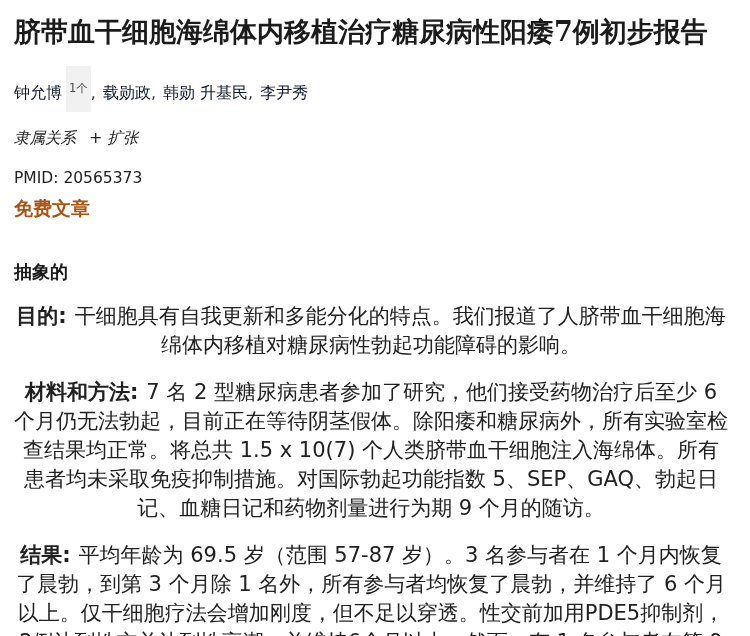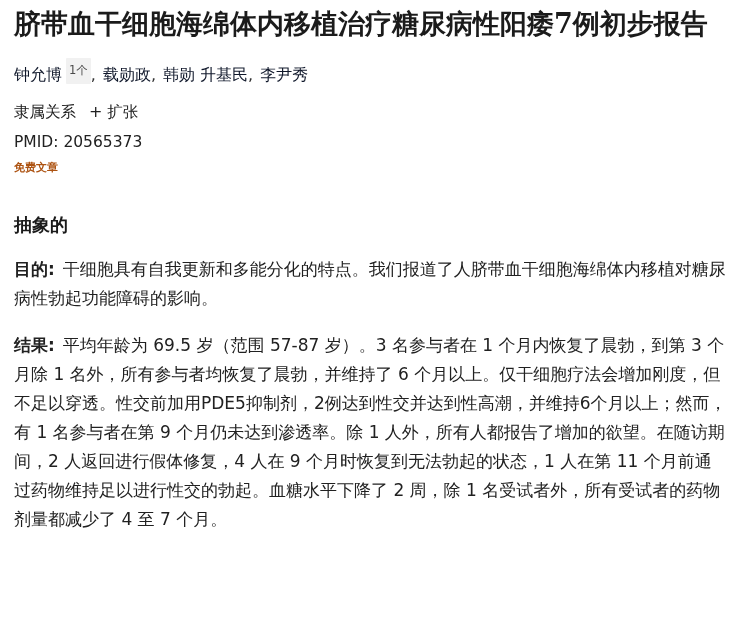--- a/index.html
+++ b/index.html
@@ -13,84 +13,85 @@
     width: 750px;
     box-sizing: border-box;
     padding: 6px 15px 10px 14px;
   }
   .article-title {
     font-family: "DejaVu Serif", "Liberation Serif", serif;
     font-size: 27px;
     font-weight: 700;
     line-height: 1.35;
     color: #1b1b1b;
-    margin: 0 0 16px 0;
+    margin: 8px 0 16px 0;
   }
   .authors-line {
     font-size: 16px;
     margin: 0 0 16px 0;
     color: #333;
   }
   .author-link {
     color: #0f172a;
     text-decoration: none;
     cursor: pointer;
   }
   .aff-badge {
     display: inline-block;
     background: #f1f1f1;
     color: #4a4a4a;
     font-size: 11.5px;
     line-height: 1.2;
-    padding: 6px 3px;
+    padding: 16px 3px;
     vertical-align: 6px;
     margin-left: 4px;
     border-radius: 1px;
   }
   .author-sep {
     color: #333;
     margin-right: 7px;
   }
   .meta-row {
     font-size: 15.5px;
     margin: 0 0 9px 0;
     color: #212121;
   }
   .affiliations-row {
-    margin-bottom: 10px;
+    margin-bottom: 20px;
+    font-style: italic;
   }
   .expand-toggle {
     cursor: pointer;
     display: inline-block;
     margin-left: 8px;
     color: #212121;
   }
   .expand-plus {
     display: inline-block;
     margin-right: 5px;
     font-size: 16px;
   }
   .free-article {
-    font-size: 11px;
+    font-size: 19px;
     font-weight: 700;
     color: #ad5312;
     margin: 2px 0 0 0;
   }
   .abstract-heading {
     font-size: 18px;
     font-weight: 700;
     color: #1b1b1b;
     margin: 38px 0 6px 0;
   }
   .abs-section {
-    font-size: 17px;
+    font-size: 21px;
     line-height: 29px;
     margin: 18px 7px 0 0;
     color: #212121;
-    text-align: left;
+    text-align: center;
   }
   .section-label {
     font-weight: 700;
     margin-right: 8px;
   }
 </style>
 </head>
 <body>
 
 <div class="page">
@@ -114,18 +115,21 @@
   </div>
 
   <div class="free-article">免费文章</div>
 
   <h2 class="abstract-heading">抽象的</h2>
 
   <p class="abs-section">
     <span class="section-label">目的:</span><span>干细胞具有自我更新和多能分化的特点。我们报道了人脐带血干细胞海绵体内移植对糖尿病性勃起功能障碍的影响。</span>
   </p>
 
+  <p class="abs-section">
+    <span class="section-label">材料和方法:</span><span>7 名 2 型糖尿病患者参加了研究，他们接受药物治疗后至少 6 个月仍无法勃起，目前正在等待阴茎假体。除阳痿和糖尿病外，所有实验室检查结果均正常。将总共 1.5 x 10(7) 个人类脐带血干细胞注入海绵体。所有患者均未采取免疫抑制措施。对国际勃起功能指数 5、SEP、GAQ、勃起日记、血糖日记和药物剂量进行为期 9 个月的随访。</span>
+  </p>
 
   <p class="abs-section">
     <span class="section-label">结果:</span><span>平均年龄为 69.5 岁（范围 57-87 岁）。3 名参与者在 1 个月内恢复了晨勃，到第 3 个月除 1 名外，所有参与者均恢复了晨勃，并维持了 6 个月以上。仅干细胞疗法会增加刚度，但不足以穿透。性交前加用PDE5抑制剂，2例达到性交并达到性高潮，并维持6个月以上；然而，有 1 名参与者在第 9 个月仍未达到渗透率。除 1 人外，所有人都报告了增加的欲望。在随访期间，2 人返回进行假体修复，4 人在 9 个月时恢复到无法勃起的状态，1 人在第 11 个月前通过药物维持足以进行性交的勃起。血糖水平下降了 2 周，除 1 名受试者外，所有受试者的药物剂量都减少了 4 至 7 个月。</span>
   </p>
 
 </div>
 
 </body></html>

